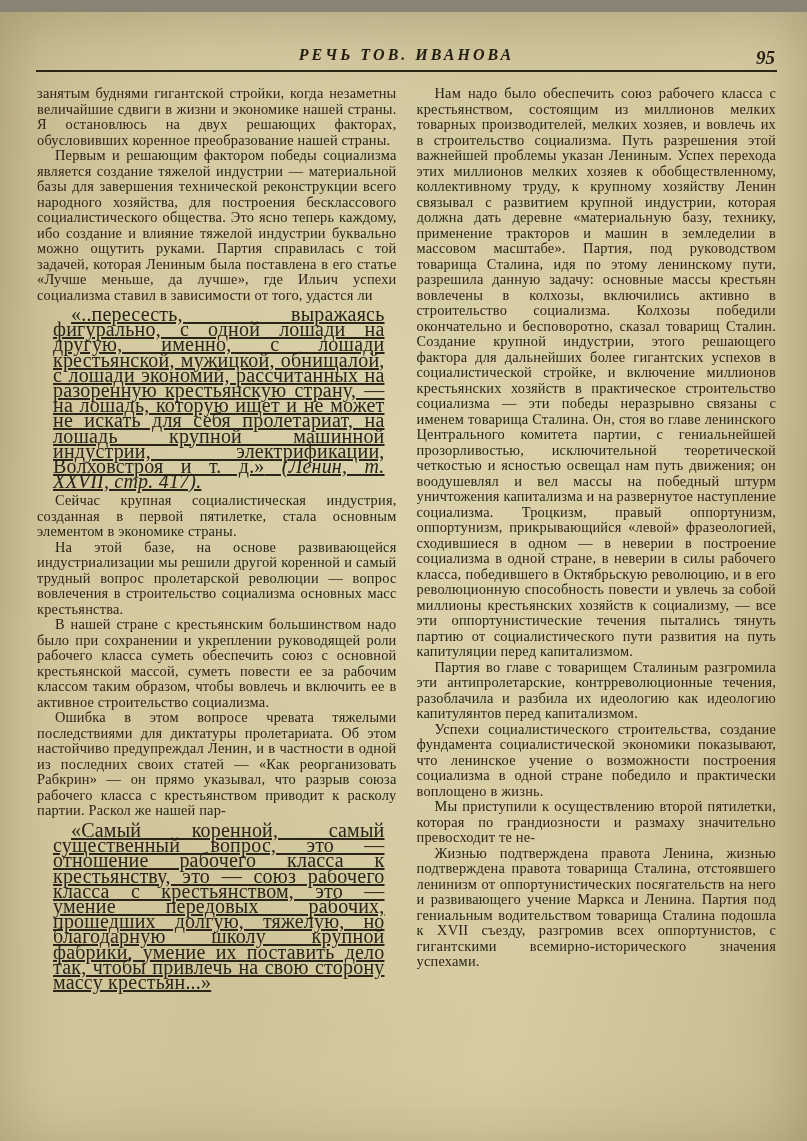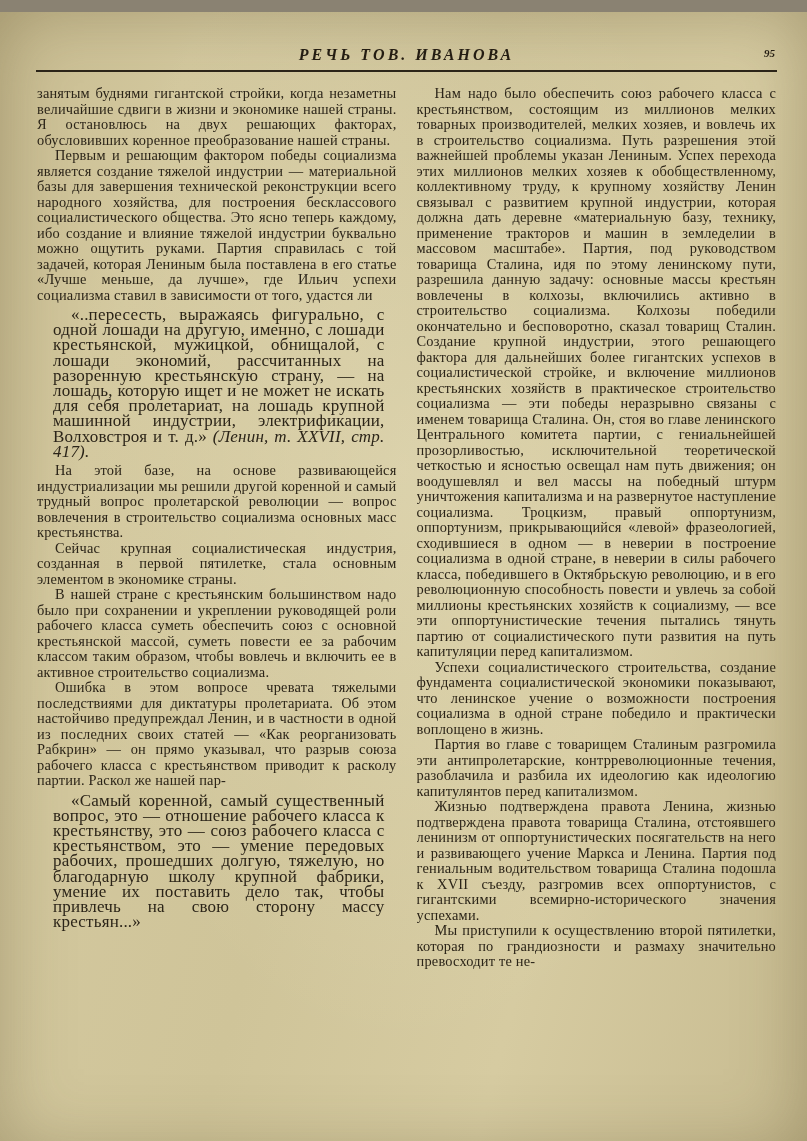--- a/index.html
+++ b/index.html
@@ -36,21 +36,21 @@
     font-size: 16px;
     letter-spacing: 3px;
     color: #241d12;
   }
   .header-pagenum {
     position: absolute;
     right: 2px;
     top: 1px;
     font-style: italic;
     font-weight: bold;
-    font-size: 11px;
+    font-size: 19px;
     color: #241d12;
   }
   .header-rule {
     position: absolute;
     top: 58px;
     left: 36px;
     right: 30px;
     height: 0;
     border-top: 2px solid #2b2418;
   }
@@ -73,50 +73,51 @@
   }
   .para {
     margin: 0;
     text-indent: 18px;
     text-align: justify;
     color: #2b2418;
   }
   .para.noindent { text-indent: 0; }
   .para.quote {
     margin: 4px 12px 4px 16px;
-    font-size: 17px;
+    font-size: 20px;
     line-height: 15.2px;
+    text-decoration: underline;
   }
   .para i { font-style: italic; }
 </style>
 </head>
 <body>
 
 <div class="page">
 
   <div class="running-header">
     <div class="header-title">РЕЧЬ ТОВ. ИВАНОВА</div>
     <div class="header-pagenum">95</div>
   </div>
 
   <div class="header-rule"></div>
 
   <div class="columns">
     <div class="col">
         <p class="para noindent">занятым буднями гигантской стройки, когда незаметны величайшие сдвиги в жизни и экономике нашей страны. Я остановлюсь на двух решающих факторах, обусловивших коренное преобразование нашей страны.</p>
         <p class="para">Первым и решающим фактором победы социализма является создание тяжелой индустрии — материальной базы для завершения технической реконструкции всего народного хозяйства, для построения бесклассового социалистического общества. Это ясно теперь каждому, ибо создание и влияние тяжелой индустрии буквально можно ощутить руками. Партия справилась с той задачей, которая Лениным была поставлена в его статье «Лучше меньше, да лучше», где Ильич успехи социализма ставил в зависимости от того, удастся ли</p>
         <p class="para quote">«..пересесть, выражаясь фигурально, с одной лошади на другую, именно, с лошади крестьянской, мужицкой, обнищалой, с лошади экономий, рассчитанных на разоренную крестьянскую страну, — на лошадь, которую ищет и не может не искать для себя пролетариат, на лошадь крупной машинной индустрии, электрификации, Волховстроя и т. д.»<i> (Ленин, т. XXVII, стр. 417).</i></p>
+        <p class="para">Сейчас крупная социалистическая индустрия, созданная в первой пятилетке, стала основным элементом в экономике страны.</p>
         <p class="para">На этой базе, на основе развивающейся индустриализации мы решили другой коренной и самый трудный вопрос пролетарской революции — вопрос вовлечения в строительство социализма основных масс крестьянства.</p>
-        <p class="para">Сейчас крупная социалистическая индустрия, созданная в первой пятилетке, стала основным элементом в экономике страны.</p>
         <p class="para">В нашей стране с крестьянским большинством надо было при сохранении и укреплении руководящей роли рабочего класса суметь обеспечить союз с основной крестьянской массой, суметь повести ее за рабочим классом таким образом, чтобы вовлечь и включить ее в активное строительство социализма.</p>
         <p class="para">Ошибка в этом вопросе чревата тяжелыми последствиями для диктатуры пролетариата. Об этом настойчиво предупреждал Ленин, и в частности в одной из последних своих статей — «Как реорганизовать Рабкрин» — он прямо указывал, что разрыв союза рабочего класса с крестьянством приводит к расколу партии. Раскол же нашей пар-</p>
         <p class="para quote">«Самый коренной, самый существенный вопрос, это — отношение рабочего класса к крестьянству, это — союз рабочего класса с крестьянством, это — умение передовых рабочих, прошедших долгую, тяжелую, но благодарную школу крупной фабрики, умение их поставить дело так, чтобы привлечь на свою сторону массу крестьян...»</p>
       </div>
     <div class="col">
         <p class="para">Нам надо было обеспечить союз рабочего класса с крестьянством, состоящим из миллионов мелких товарных производителей, мелких хозяев, и вовлечь их в строительство социализма. Путь разрешения этой важнейшей проблемы указан Лениным. Успех перехода этих миллионов мелких хозяев к обобществленному, коллективному труду, к крупному хозяйству Ленин связывал с развитием крупной индустрии, которая должна дать деревне «материальную базу, технику, применение тракторов и машин в земледелии в массовом масштабе». Партия, под руководством товарища Сталина, идя по этому ленинскому пути, разрешила данную задачу: основные массы крестьян вовлечены в колхозы, включились активно в строительство социализма. Колхозы победили окончательно и бесповоротно, сказал товарищ Сталин. Создание крупной индустрии, этого решающего фактора для дальнейших более гигантских успехов в социалистической стройке, и включение миллионов крестьянских хозяйств в практическое строительство социализма — эти победы неразрывно связаны с именем товарища Сталина. Он, стоя во главе ленинского Центрального комитета партии, с гениальнейшей прозорливостью, исключительной теоретической четкостью и ясностью освещал нам путь движения; он воодушевлял и вел массы на победный штурм уничтожения капитализма и на развернутое наступление социализма. Троцкизм, правый оппортунизм, оппортунизм, прикрывающийся «левой» фразеологией, сходившиеся в одном — в неверии в построение социализма в одной стране, в неверии в силы рабочего класса, победившего в Октябрьскую революцию, и в его революционную способность повести и увлечь за собой миллионы крестьянских хозяйств к социализму, — все эти оппортунистические течения пытались тянуть партию от социалистического пути развития на путь капитуляции перед капитализмом.</p>
+        <p class="para">Партия во главе с товарищем Сталиным разгромила эти антипролетарские, контрреволюционные течения, разоблачила и разбила их идеологию как идеологию капитулянтов перед капитализмом.</p>
         <p class="para">Успехи социалистического строительства, создание фундамента социалистической экономики показывают, что ленинское учение о возможности построения социализма в одной стране победило и практически воплощено в жизнь.</p>
-        <p class="para">Партия во главе с товарищем Сталиным разгромила эти антипролетарские, контрреволюционные течения, разоблачила и разбила их идеологию как идеологию капитулянтов перед капитализмом.</p>
+        <p class="para">Мы приступили к осуществлению второй пятилетки, которая по грандиозности и размаху значительно превосходит те не-</p>
         <p class="para">Жизнью подтверждена правота Ленина, жизнью подтверждена правота товарища Сталина, отстоявшего ленинизм от оппортунистических посягательств на него и развивающего учение Маркса и Ленина. Партия под гениальным водительством товарища Сталина подошла к XVII съезду, разгромив всех оппортунистов, с гигантскими всемирно-исторического значения успехами.</p>
-        <p class="para">Мы приступили к осуществлению второй пятилетки, которая по грандиозности и размаху значительно превосходит те не-</p>
       </div>
   </div>
 
 </div>
 
 </body></html>

